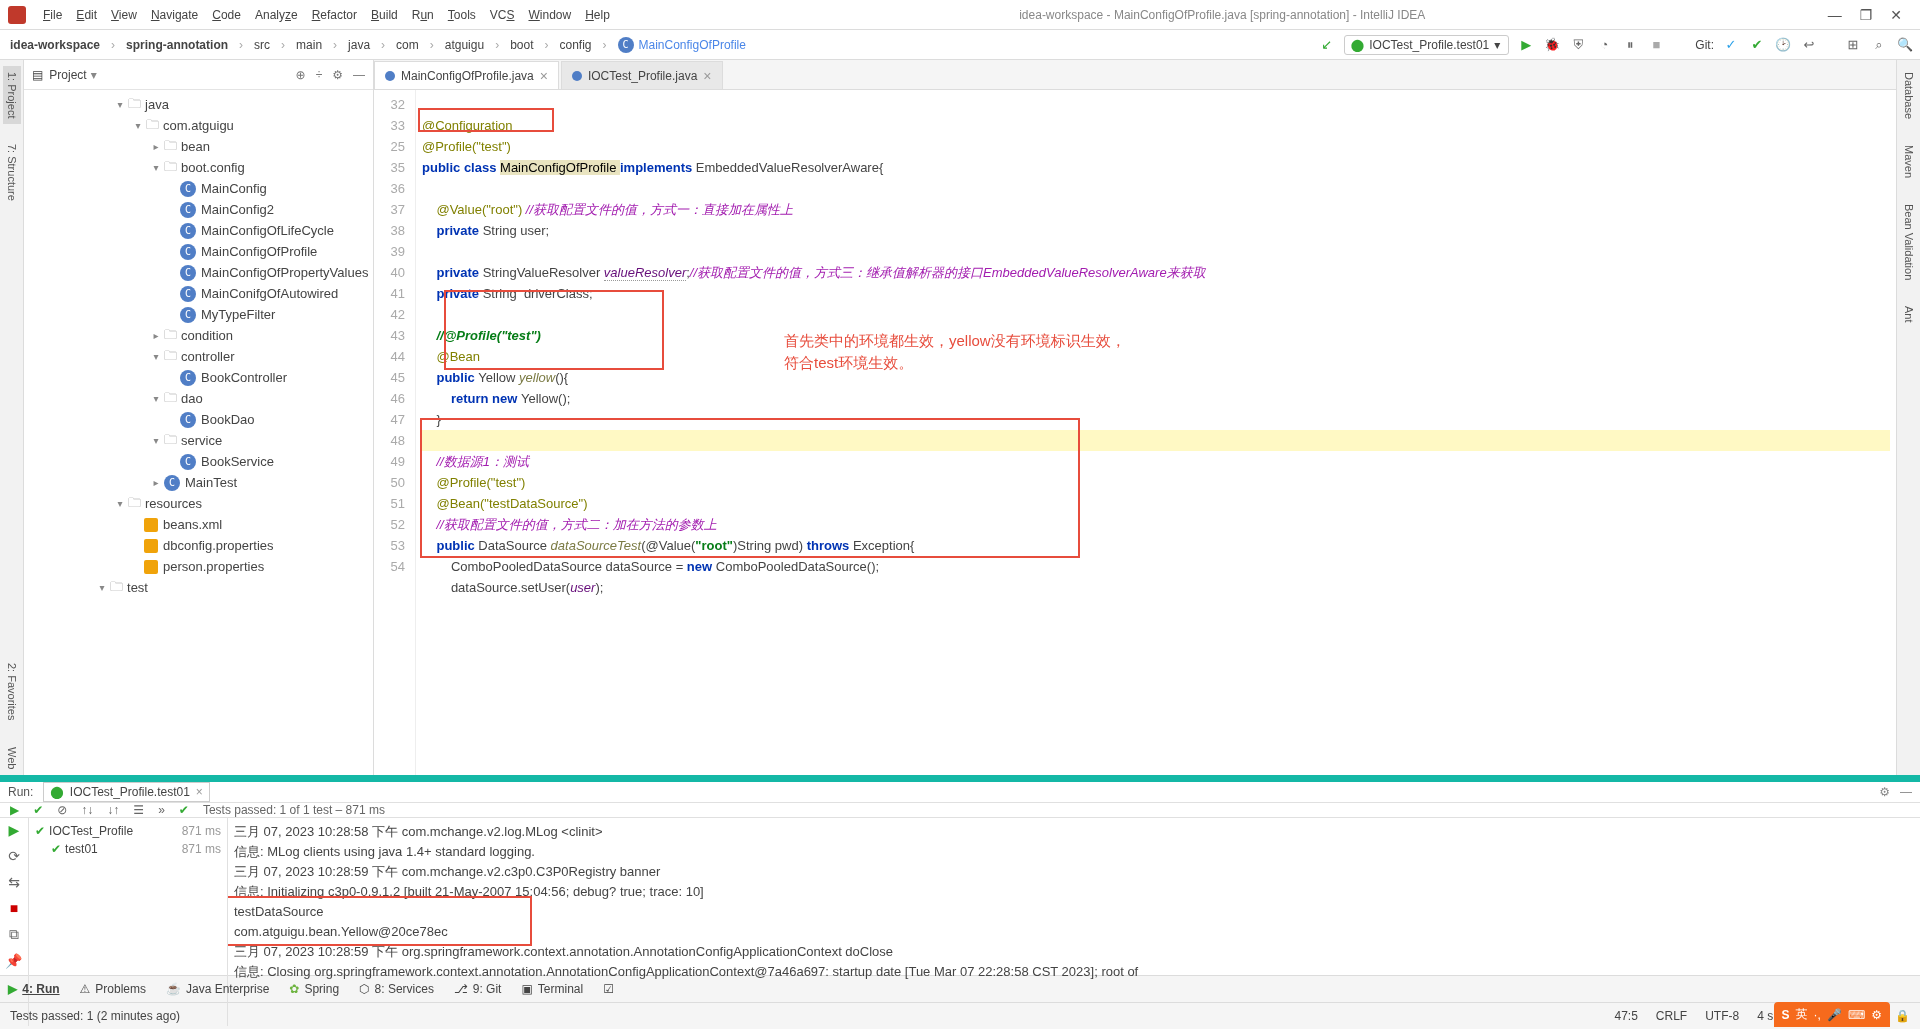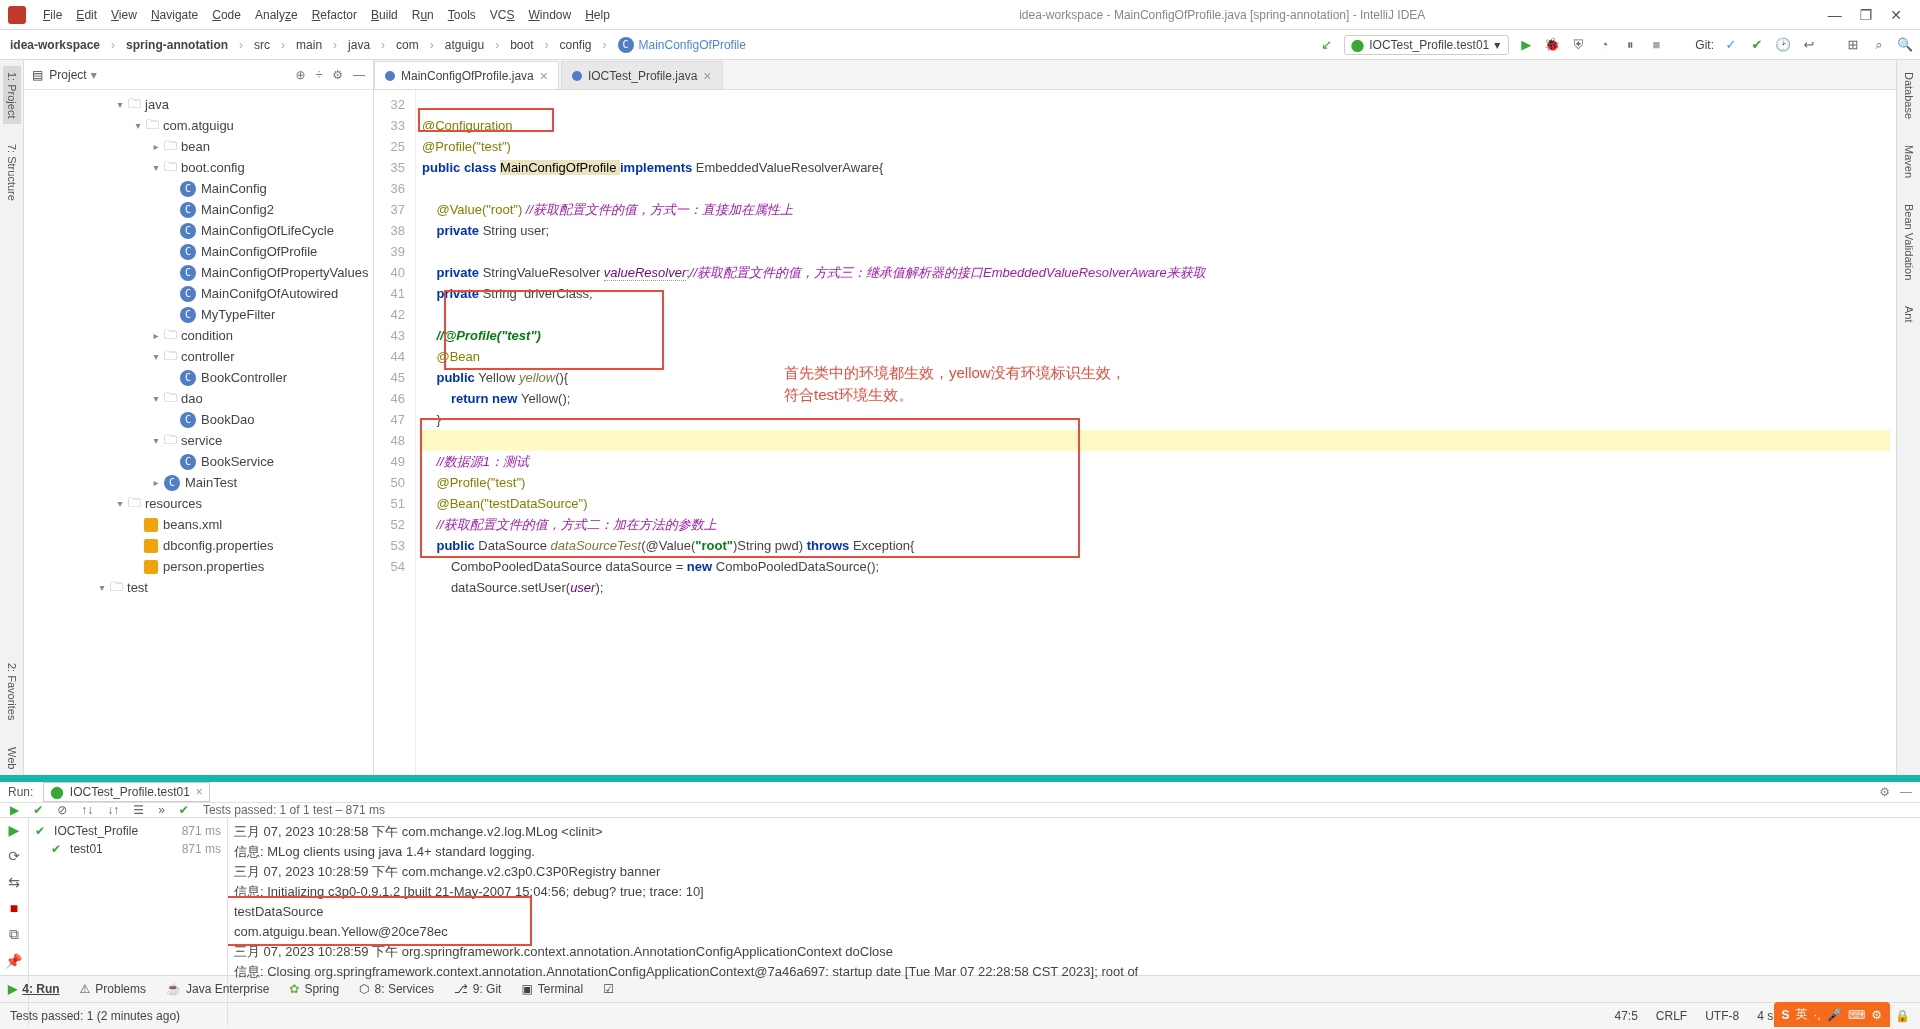--- a/index.html
+++ b/index.html
@@ -44,32 +44,32 @@
 .gutter { width:42px; background:#fff; color:#aaa; font-family:Consolas,monospace; font-size:13px; text-align:right; padding:4px 10px 4px 4px; border-right:1px solid #eee; line-height:21px; }
 .code { flex:1; font-family:Consolas,monospace; font-size:13px; padding:4px 6px; line-height:21px; white-space:pre; position:relative; }
 .kw { color:#0033b3; font-weight:bold; }
 .ann { color:#808000; }
 .str { color:#067D17; font-weight:bold; }
 .comm { color:#a21caf; font-style:italic; }
 .fn { color:#7A7A43; font-style:italic; }
 .hlname { background:#e9e4c0; color:#000; }
 .err-ul { border-bottom:1px dotted #999; }
 .red-box { border:2px solid #e74c3c; position:absolute; pointer-events:none; }
-.red-text { color:#e74c3c; font-size:15px; font-family:"Microsoft YaHei",sans-serif; position:absolute;margin-top:32px; }
+.red-text { color:#e74c3c; font-size:15px; font-family:"Microsoft YaHei",sans-serif; position:absolute; }
 .run-panel { height:200px; border-top:7px solid #14b8a6; display:flex; flex-direction:column; }
 .run-tabs { height:28px; display:flex; align-items:center; padding:0 8px; border-bottom:1px solid #e0e0e0; gap:10px; }
 .run-tabs .tname { font-size:12px; color:#555; }
 .run-tabs .tools { margin-left:auto; display:flex; gap:10px; color:#888; }
 .run-body { flex:1; display:flex; }
 .run-gutter { width:28px; display:flex; flex-direction:column; align-items:center; padding:4px 0; gap:10px; }
 .run-gutter span { font-size:14px; color:#666; cursor:pointer; }
 .run-gutter .play { color:#3a3; }
 .run-gutter .stop { color:#c00; }
 .test-tree { width:200px; border-left:1px solid #e0e0e0; border-right:1px solid #e0e0e0; padding:4px 6px; font-size:12px; }
-.test-tree .tr-row { display:flex; align-items:center; gap:5px; padding:2px 0; }
+.test-tree .tr-row { display:flex; align-items:center; padding:2px 0; }
 .test-tree .ok::before { content:"✔"; color:#3a3; margin-right:4px; }
 .run-out { flex:1; font-family:Consolas,monospace; font-size:13px; padding:4px 6px; line-height:20px; white-space:pre; overflow:auto; position:relative; }
 .run-toolbar { height:24px; display:flex; align-items:center; padding:0 10px; gap:14px; border-bottom:1px solid #e0e0e0; font-size:12px; color:#666; }
 .run-toolbar .ok { color:#3a3; }
 .bottom-tabs { height:27px; border-top:1px solid #dcdcdc; display:flex; align-items:center; padding:0 8px; gap:20px; font-size:12px; background:#f5f5f5; }
 .bottom-tab { display:flex; align-items:center; gap:5px; cursor:pointer; }
 .bottom-tab.active { font-weight:bold; }
 .status-bar { height:27px; border-top:1px solid #dcdcdc; display:flex; align-items:center; padding:0 10px; font-size:12px; background:#f5f5f5; }
 .status-bar .right { margin-left:auto; display:flex; gap:18px; align-items:center; }
 .ime-overlay { position:absolute; right:30px; bottom:2px; display:flex; gap:10px; align-items:center; color:#fff; font-size:12px; }

